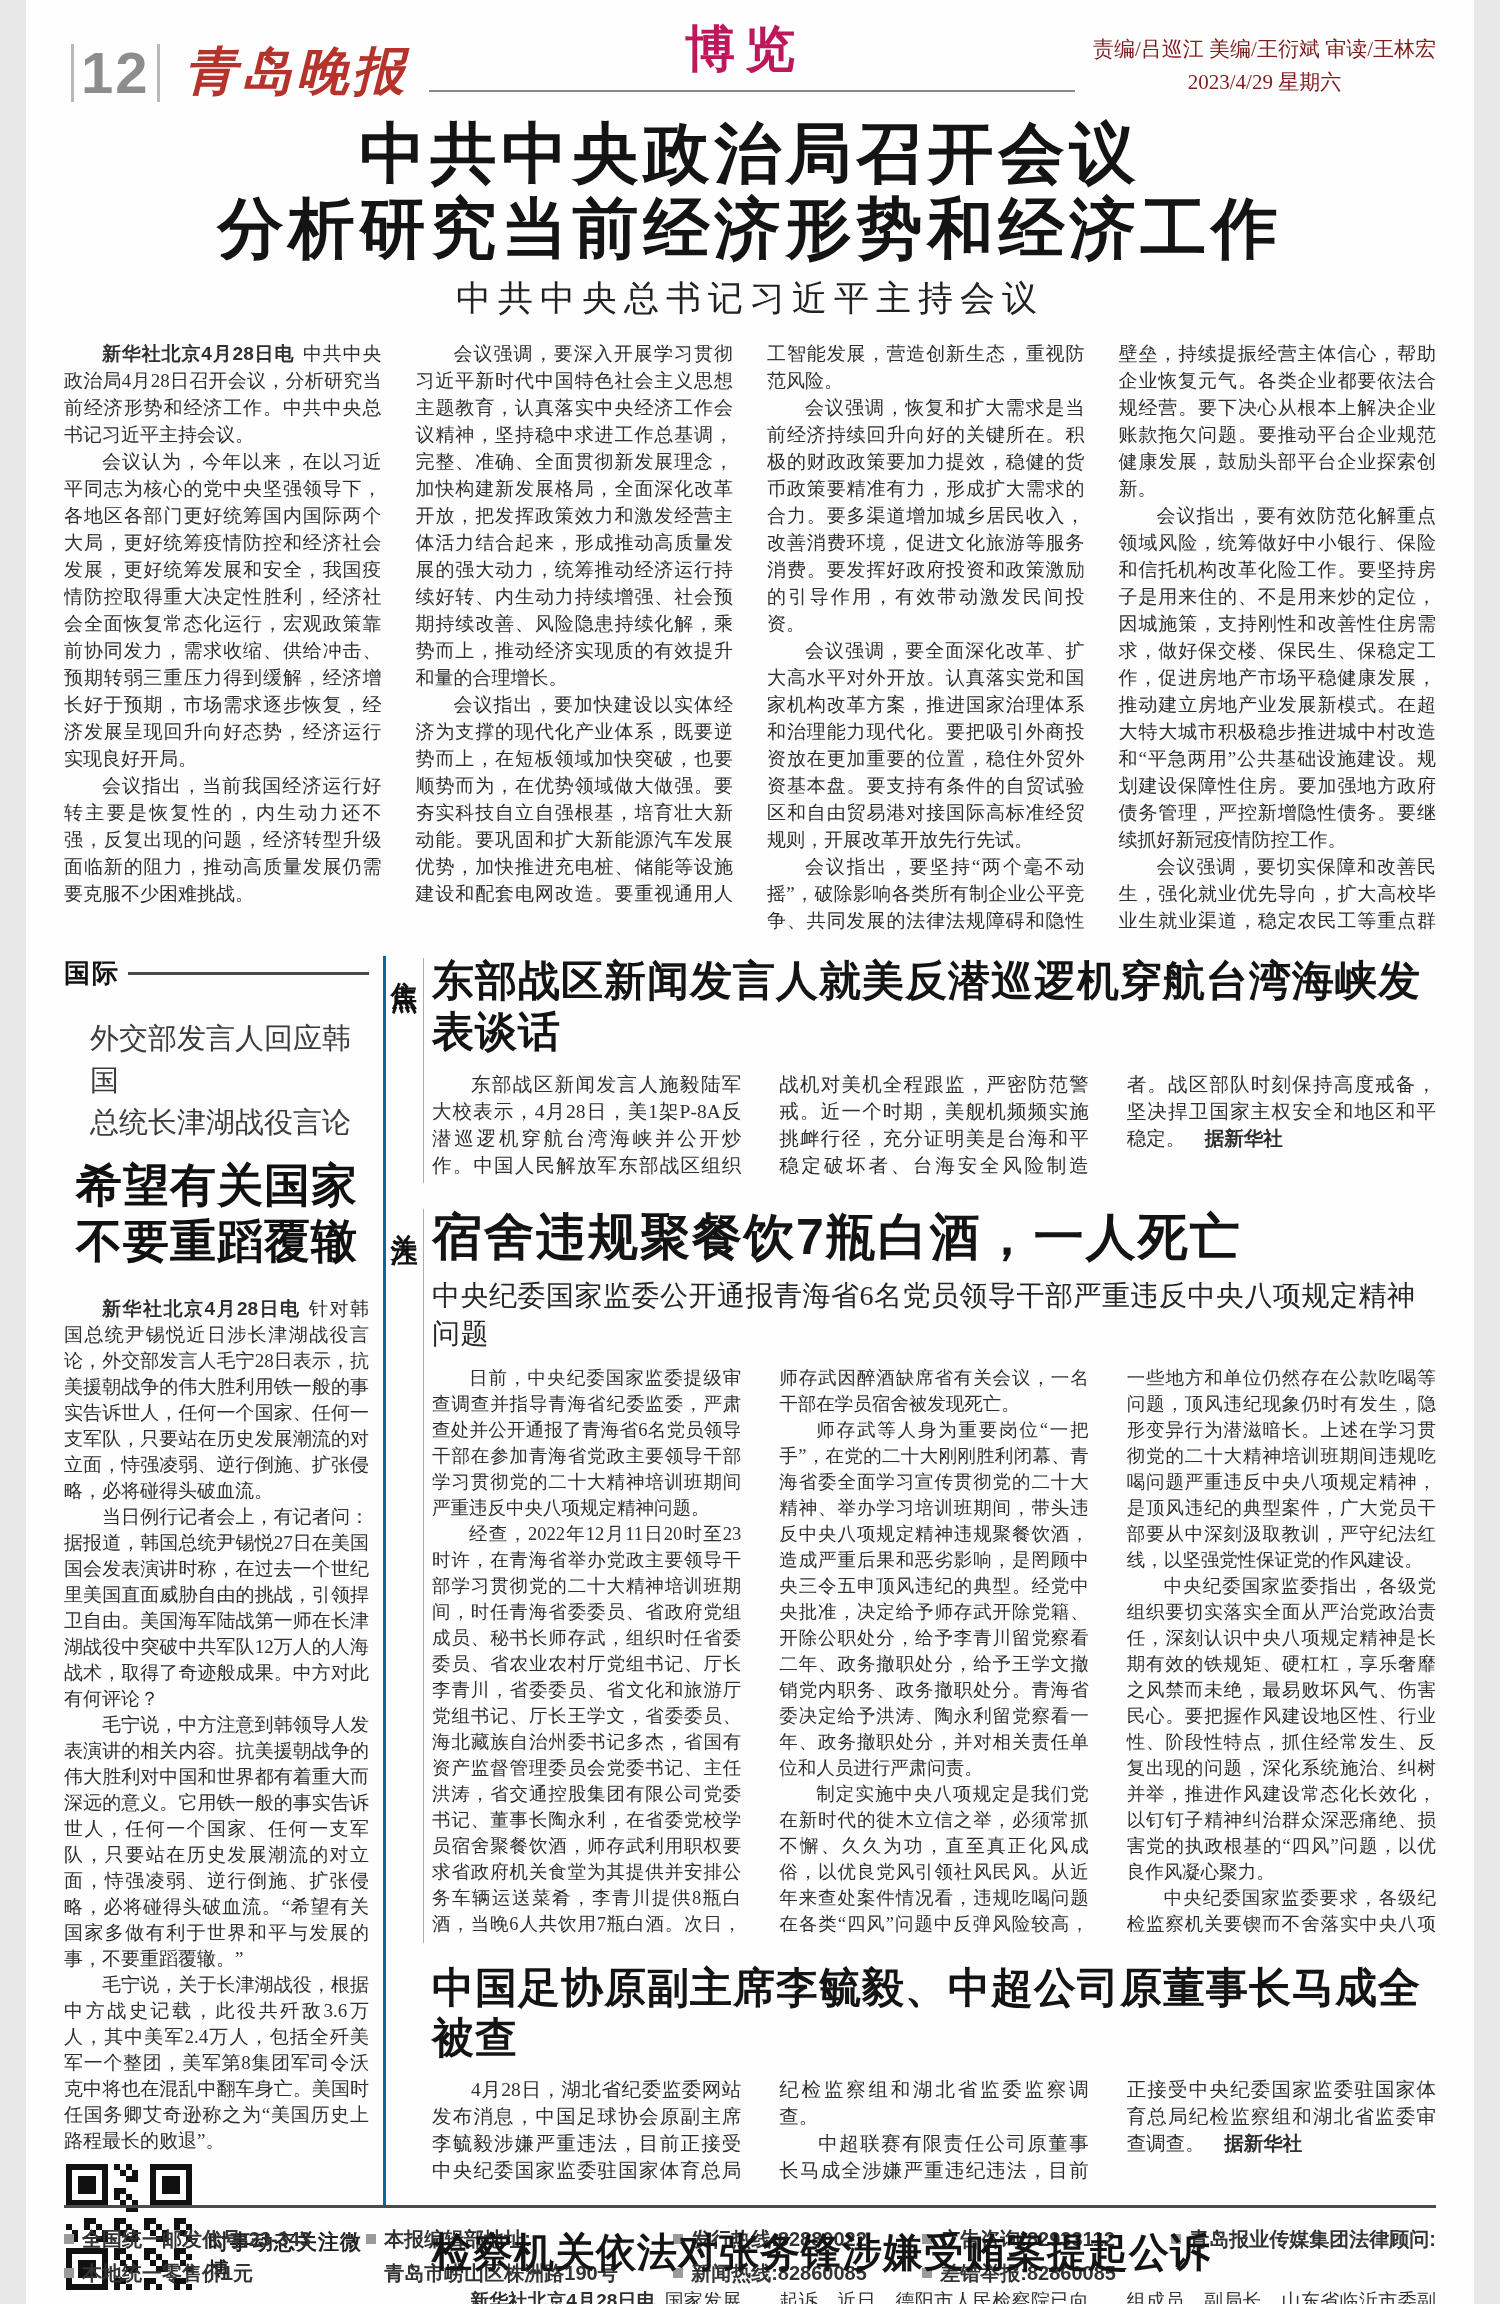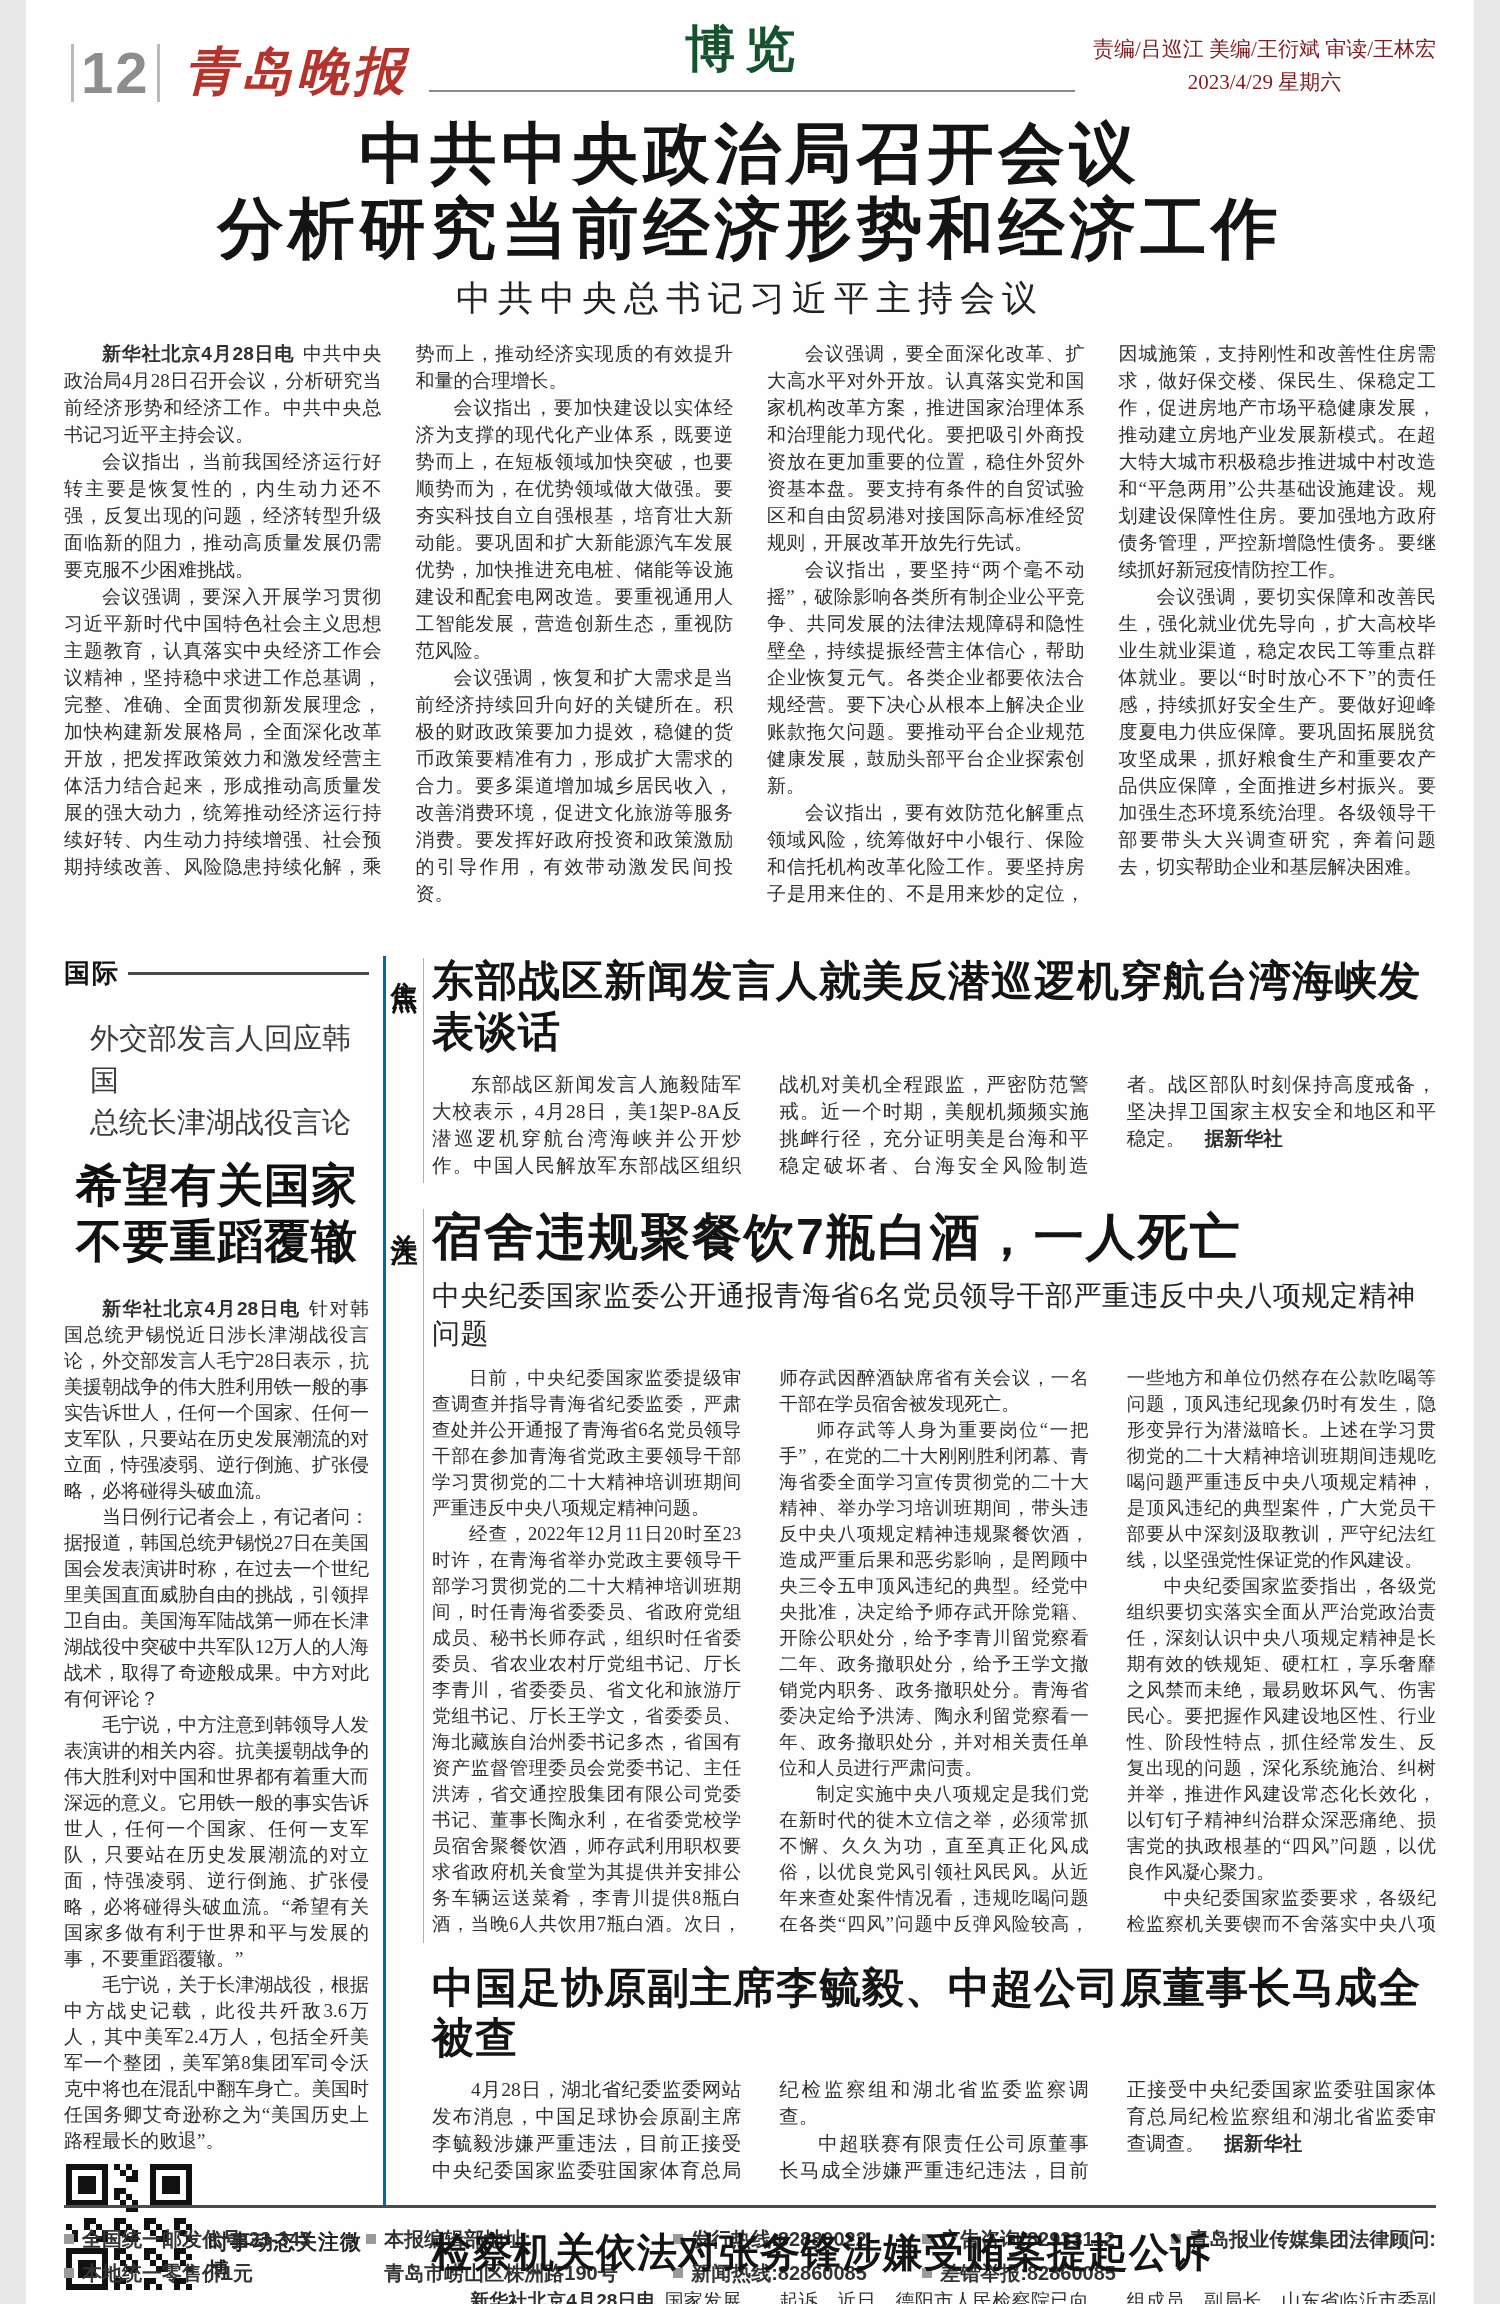--- a/index.html
+++ b/index.html
@@ -12,21 +12,21 @@
   
   .hdr{ position:relative; display:flex; align-items:flex-end; height:86px; flex:0 0 auto; }
   .pageno{ display:flex; align-items:center; color:#8d8d8d; }
   .pageno .bar{ width:3px; height:58px; background:#b9b9b9; margin:0 7px; }
   .pageno .num{ font-size:58px; font-weight:700; letter-spacing:2px; line-height:1;
     font-family:"Liberation Sans",sans-serif; }
   .masthead{ font-size:52px; font-weight:700; font-style:italic; letter-spacing:4px;
     line-height:1; margin:0 14px 4px 18px; }
   .hdr-rule{ flex:1; border-bottom:2px solid #8a8a8a; margin:0 18px 10px 6px; height:1px; }
   .section-title{ position:absolute; left:50%; transform:translateX(-54%); top:0;
-    font-size:50px; font-weight:700; letter-spacing:10px; color:#14532d; }
+    font-size:50px; font-weight:700; letter-spacing:10px; color:#be185d; }
   .hdr-right{ text-align:center; font-size:21px; color:#7f1d1d; line-height:1.6;
     font-family:Liberation Serif, serif; padding-bottom:2px; white-space:nowrap; }
 
   
   .lead{ flex:0 0 auto; margin-top:14px; }
   .lead .t1,.lead .t2{ text-align:center; font-weight:900; color:#141414;
     font-size:66px; line-height:1.13; letter-spacing:5px; }
   .lead .sub{ text-align:center; font-size:35px; letter-spacing:7px; color:#222;
     margin-top:10px; font-weight:500; }
   .lead-body{ margin-top:18px; height:600px; column-count:4; column-gap:34px;
@@ -105,20 +105,21 @@
       <div>2023/4/29 星期六</div>
     </div>
   </div>
 
   <section class="lead">
     <h1 class="t1 hei">中共中央政治局召开会议</h1>
     <h1 class="t2 hei">分析研究当前经济形势和经济工作</h1>
     <div class="sub hei">中共中央总书记习近平主持会议</div>
     <div class="lead-body">
       <p class="para"><b class="dateline">新华社北京4月28日电</b><span>中共中央政治局4月28日召开会议，分析研究当前经济形势和经济工作。中共中央总书记习近平主持会议。</span></p>
+      <p class="para">会议认为，今年以来，在以习近平同志为核心的党中央坚强领导下，各地区各部门更好统筹国内国际两个大局，更好统筹疫情防控和经济社会发展，更好统筹发展和安全，我国疫情防控取得重大决定性胜利，经济社会全面恢复常态化运行，宏观政策靠前协同发力，需求收缩、供给冲击、预期转弱三重压力得到缓解，经济增长好于预期，市场需求逐步恢复，经济发展呈现回升向好态势，经济运行实现良好开局。</p>
       <p class="para">会议指出，当前我国经济运行好转主要是恢复性的，内生动力还不强，反复出现的问题，经济转型升级面临新的阻力，推动高质量发展仍需要克服不少困难挑战。</p>
       <p class="para">会议强调，要深入开展学习贯彻习近平新时代中国特色社会主义思想主题教育，认真落实中央经济工作会议精神，坚持稳中求进工作总基调，完整、准确、全面贯彻新发展理念，加快构建新发展格局，全面深化改革开放，把发挥政策效力和激发经营主体活力结合起来，形成推动高质量发展的强大动力，统筹推动经济运行持续好转、内生动力持续增强、社会预期持续改善、风险隐患持续化解，乘势而上，推动经济实现质的有效提升和量的合理增长。</p>
       <p class="para">会议指出，要加快建设以实体经济为支撑的现代化产业体系，既要逆势而上，在短板领域加快突破，也要顺势而为，在优势领域做大做强。要夯实科技自立自强根基，培育壮大新动能。要巩固和扩大新能源汽车发展优势，加快推进充电桩、储能等设施建设和配套电网改造。要重视通用人工智能发展，营造创新生态，重视防范风险。</p>
       <p class="para">会议强调，恢复和扩大需求是当前经济持续回升向好的关键所在。积极的财政政策要加力提效，稳健的货币政策要精准有力，形成扩大需求的合力。要多渠道增加城乡居民收入，改善消费环境，促进文化旅游等服务消费。要发挥好政府投资和政策激励的引导作用，有效带动激发民间投资。</p>
       <p class="para">会议强调，要全面深化改革、扩大高水平对外开放。认真落实党和国家机构改革方案，推进国家治理体系和治理能力现代化。要把吸引外商投资放在更加重要的位置，稳住外贸外资基本盘。要支持有条件的自贸试验区和自由贸易港对接国际高标准经贸规则，开展改革开放先行先试。</p>
       <p class="para">会议指出，要坚持“两个毫不动摇”，破除影响各类所有制企业公平竞争、共同发展的法律法规障碍和隐性壁垒，持续提振经营主体信心，帮助企业恢复元气。各类企业都要依法合规经营。要下决心从根本上解决企业账款拖欠问题。要推动平台企业规范健康发展，鼓励头部平台企业探索创新。</p>
       <p class="para">会议指出，要有效防范化解重点领域风险，统筹做好中小银行、保险和信托机构改革化险工作。要坚持房子是用来住的、不是用来炒的定位，因城施策，支持刚性和改善性住房需求，做好保交楼、保民生、保稳定工作，促进房地产市场平稳健康发展，推动建立房地产业发展新模式。在超大特大城市积极稳步推进城中村改造和“平急两用”公共基础设施建设。规划建设保障性住房。要加强地方政府债务管理，严控新增隐性债务。要继续抓好新冠疫情防控工作。</p>
       <p class="para">会议强调，要切实保障和改善民生，强化就业优先导向，扩大高校毕业生就业渠道，稳定农民工等重点群体就业。要以“时时放心不下”的责任感，持续抓好安全生产。要做好迎峰度夏电力供应保障。要巩固拓展脱贫攻坚成果，抓好粮食生产和重要农产品供应保障，全面推进乡村振兴。要加强生态环境系统治理。各级领导干部要带头大兴调查研究，奔着问题去，切实帮助企业和基层解决困难。</p>
     </div>
   </section>

